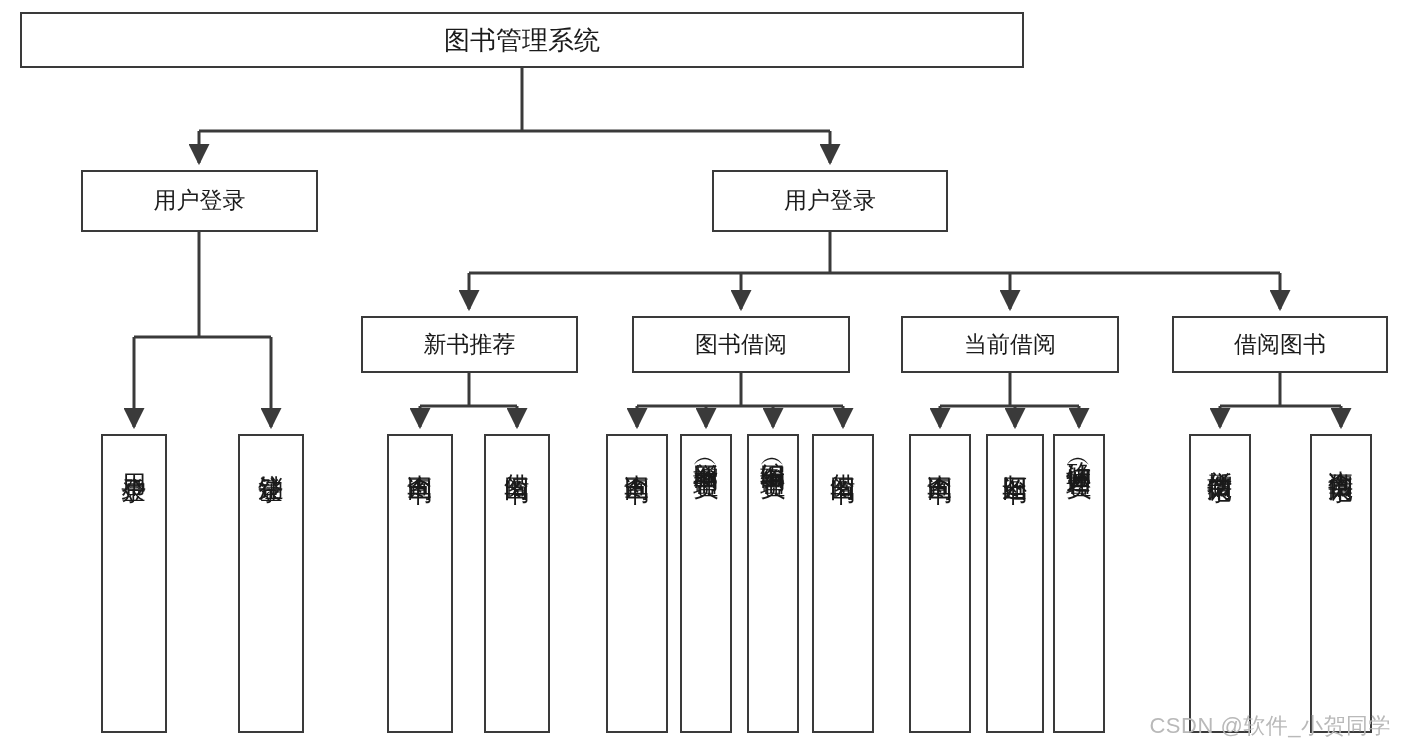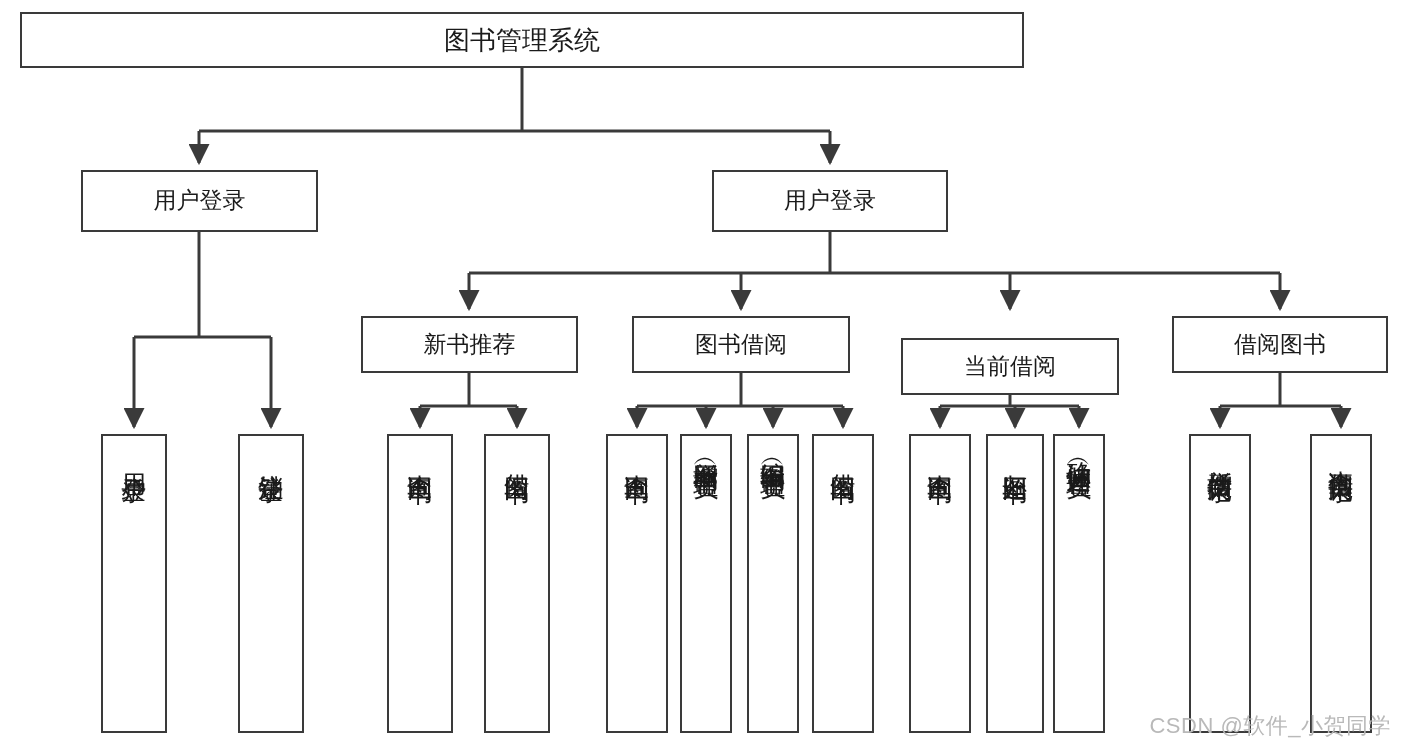--- a/index.html
+++ b/index.html
@@ -137,21 +137,21 @@
   <div class="node tier-2" style="left:712px;top:170px;width:236px;height:62px;">
     <span class="label">用户登录</span>
   </div>
 
   <div class="node tier-3" style="left:361px;top:316px;width:217px;height:57px;">
     <span class="label">新书推荐</span>
   </div>
   <div class="node tier-3" style="left:632px;top:316px;width:218px;height:57px;">
     <span class="label">图书借阅</span>
   </div>
-  <div class="node tier-3" style="left:901px;top:316px;width:218px;height:57px;margin-top:22px;">
+  <div class="node tier-3" style="left:901px;top:316px;width:218px;height:57px;">
     <span class="label">当前借阅</span>
   </div>
   <div class="node tier-3" style="left:1172px;top:316px;width:216px;height:57px;">
     <span class="label">借阅图书</span>
   </div>
 
   <div class="node tier-leaf" style="left:101px;top:434px;width:66px;height:299px;">
     <span class="label">用户登录</span>
   </div>
   <div class="node tier-leaf" style="left:238px;top:434px;width:66px;height:299px;">

